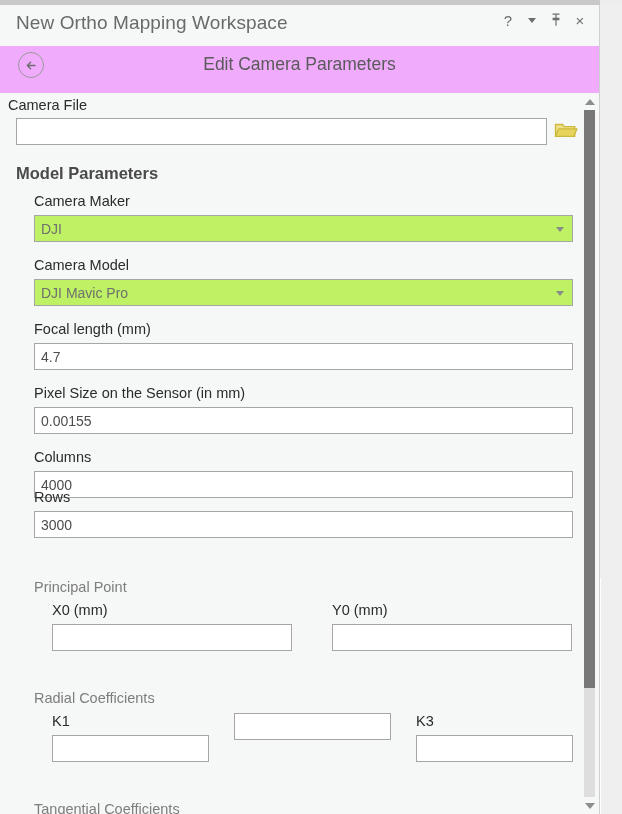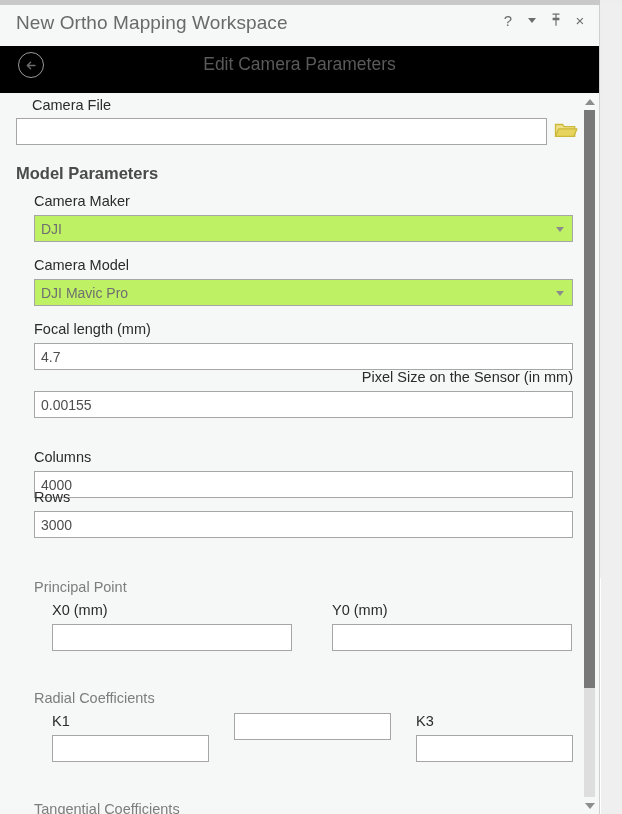--- a/index.html
+++ b/index.html
@@ -93,21 +93,21 @@
     width: 0; height: 0;
     border-left: 4px solid transparent;
     border-right: 4px solid transparent;
     border-top: 5px solid #6d6d6d;
   }
 
   
   .subheader {
     position: relative;
     height: 47px;
-    background: #000000;
+    background: #f0abfc;
   }
   .back-btn {
     position: absolute;
     left: 18px;
     top: 6px;
     width: 26px;
     height: 26px;
     border: 1.4px solid #9a9a9a;
     border-radius: 50%;
     box-sizing: border-box;
@@ -196,21 +196,21 @@
     right: 8px;
     top: 50%;
     margin-top: -2px;
     width: 0; height: 0;
     border-left: 4px solid transparent;
     border-right: 4px solid transparent;
     border-top: 5px solid #8b8b8b;
   }
 
   
-  .row-camera-file-label { position: absolute; left: 32px; top: 4px; text-align: center; }
+  .row-camera-file-label { position: absolute; left: 8px; top: 4px; text-align: center; }
   .row-camera-file-box {
     position: absolute; left: 16px; top: 25px; width: 531px;
   }
   .folder-btn {
     position: absolute;
     left: 554px;
     top: 26px;
     width: 24px;
     height: 24px;
     cursor: pointer;
@@ -366,21 +366,21 @@
             <span>DJI Mavic Pro</span>
             <span class="combo-arrow"></span>
           </div>
         </div>
 
         <div class="grp" style="top:228px;">
           <div class="field-label">Focal length (mm)</div>
           <div class="textbox">4.7</div>
         </div>
 
-        <div class="grp" style="top:276px;text-align:right;">
+        <div class="grp" style="top:292px;">
           <div class="field-label">Pixel Size on the Sensor (in mm)</div>
           <div class="textbox">0.00155</div>
         </div>
 
         <div class="grp" style="top:356px;">
           <div class="field-label">Columns</div>
           <div class="textbox">4000</div>
         </div>
 
         <div class="grp" style="top:396px;">

